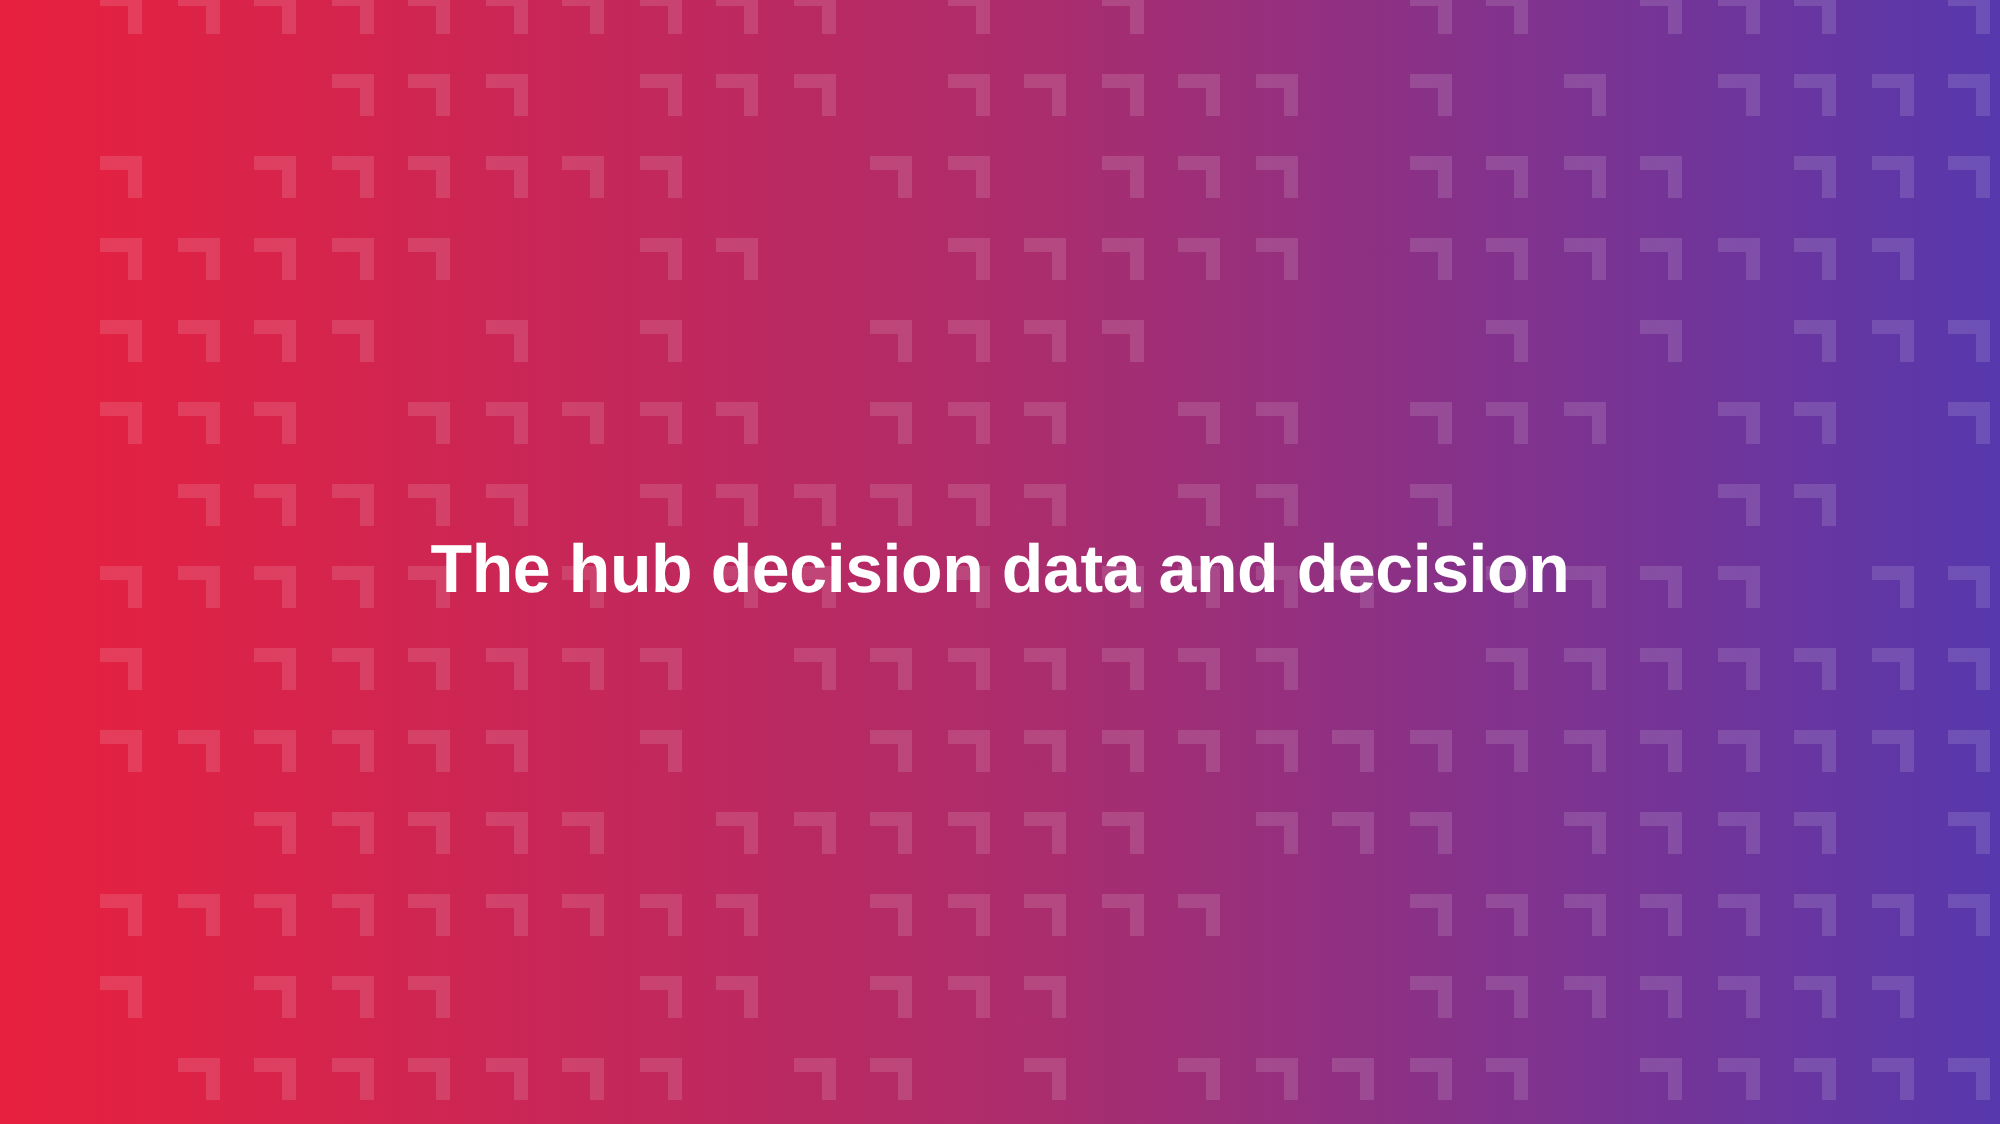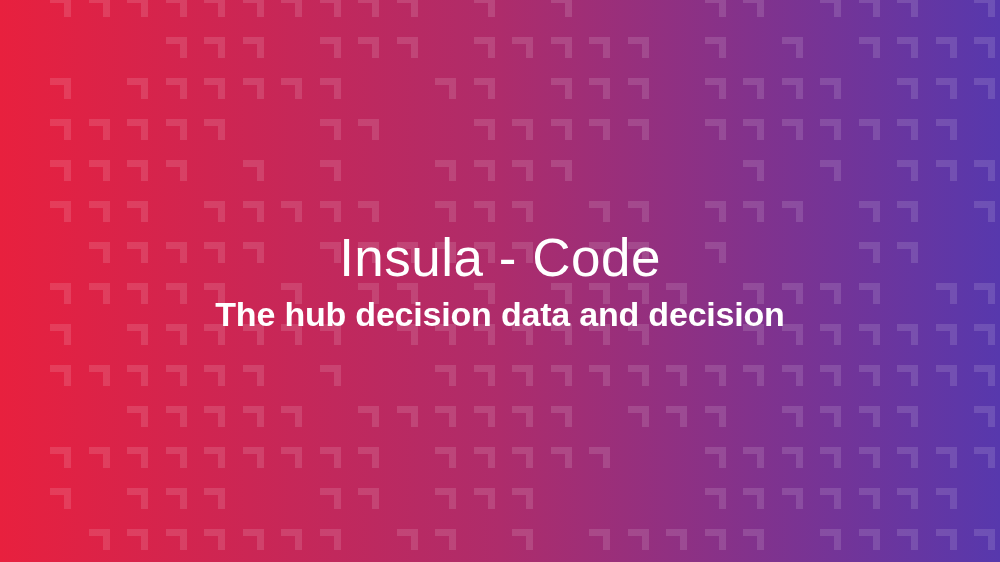--- a/index.html
+++ b/index.html
@@ -1129,17 +1129,16 @@
         <div class="bar-h" style="width: 21px; height: 7px; background: rgba(255, 255, 255, 0.13);"></div>
         <div class="bar-v" style="width: 7px; height: 14px; top: 7px; background: rgba(255, 255, 255, 0.13);"></div>
       </div>
       <div class="glyph" style="left: 974px; top: 529px; width: 21px; height: 21px;">
         <div class="bar-h" style="width: 21px; height: 7px; background: rgba(255, 255, 255, 0.13);"></div>
         <div class="bar-v" style="width: 7px; height: 14px; top: 7px; background: rgba(255, 255, 255, 0.13);"></div>
       </div>
     </div>
 
   <div id="content-layer">
-    <h1 id="title">Insula - Code</h1>
     <h2 id="subtitle">The hub decision data and decision</h2>
   </div>
 
 </div>
 
 </body></html>

